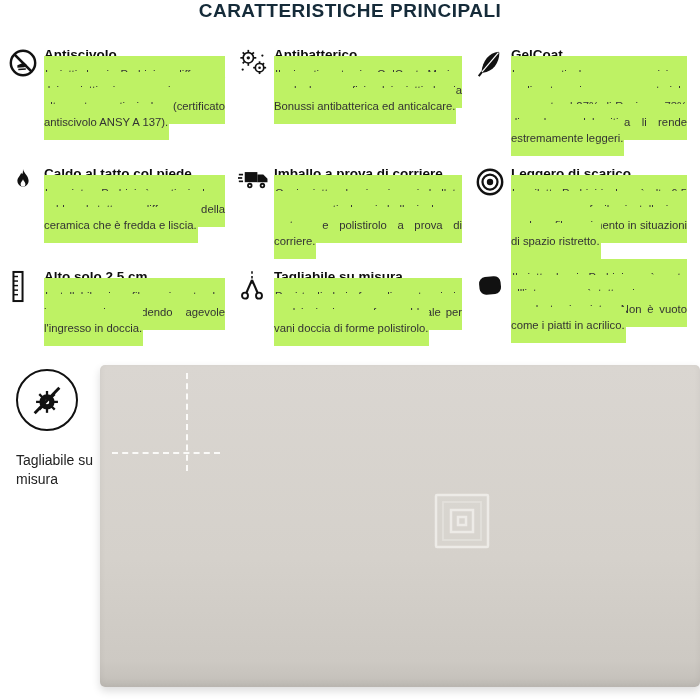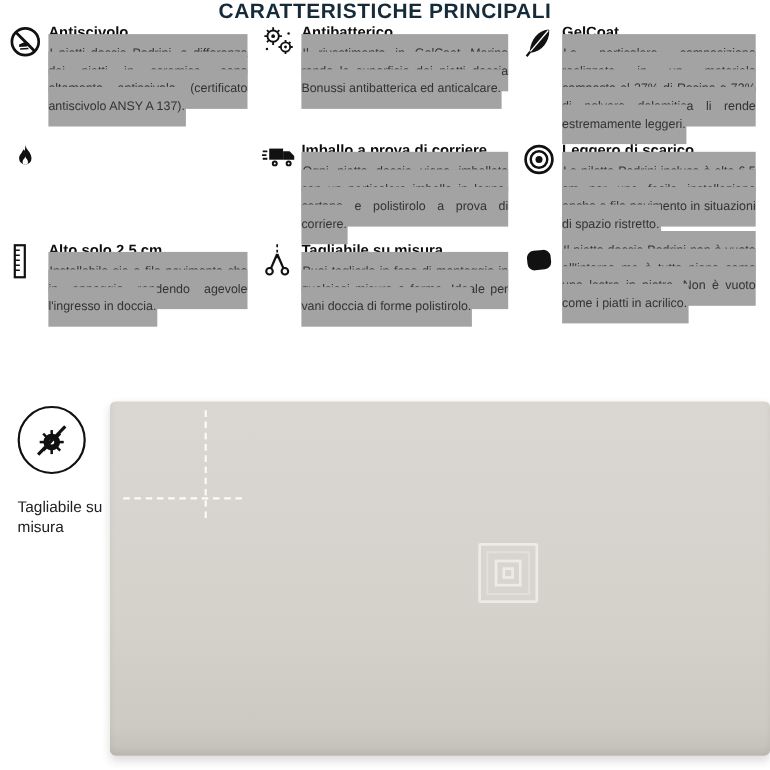--- a/index.html
+++ b/index.html
@@ -6,28 +6,28 @@
   body{
     width:700px;height:700px;position:relative;overflow:hidden;
     background:#ffffff;font-family:"Liberation Sans",sans-serif;color:#222;
   }
   .page-title{
     text-align:center;font-weight:bold;font-size:19px;letter-spacing:.5px;
     color:#152b39;
   }
   .features{
     display:grid;grid-template-columns:230px 237px 225px;
-    row-gap:8px;padding-left:8px;
+    row-gap:20px;margin-top:25px;padding-left:8px;
   }
   .feature{display:flex;align-items:flex-start;padding-right:13px}
   .f-icon{flex:0 0 36px;width:36px;padding-top:1px}
   .f-icon svg{display:block}
   .f-title{font-size:13.5px;font-weight:bold;color:#0d0d0d;margin:0 0 4px}
   .f-body{font-size:11.3px;line-height:1.42;color:#333;margin:0;text-align:justify}
-  .f-body span{background:#a3a3a3;padding:12px 1px}
+  .f-body span{background:#bef264;padding:12px 1px}
   .bottom{position:absolute;left:0;top:363px;width:700px;height:337px}
   .badge{position:absolute;left:16px;top:6px;width:100px}
   .badge-circle{
     width:58px;height:58px;border:2.5px solid #111;border-radius:50%;
     background:#fff;display:flex;align-items:center;justify-content:center;
   }
   .badge-label{margin-top:20px;font-size:14px;color:#222;line-height:1.35}
   .tray{
     position:absolute;left:100px;top:2px;width:600px;height:322px;
     background:linear-gradient(180deg,#dad6d1 0%,#d5d1cb 60%,#cdc9c3 92%,#c2beb8 100%);
@@ -104,20 +104,24 @@
     </div>
   </div>
 
   <div class="feature">
     <div class="f-icon">
       <svg viewBox="0 0 32 32" width="30" height="30">
         <path d="M16 2c1 5 6 7 6 13a6 6 0 0 1-12 0c0-4 3-5 4-9 1 2 2 2.5 2-4z" fill="#111"></path>
         <path d="M16 13c.8 2.6 2.6 3 2.6 5.4a2.6 2.6 0 0 1-5.2 0c0-2.4 1.8-2.8 2.6-5.4z" fill="#fff"></path>
       </svg>
     </div>
+    <div class="f-content">
+      <h3 class="f-title">Caldo al tatto col piede</h3>
+      <p class="f-body"><span>La pietra Podrini è antiscivolo e calda al tatto a differenza della ceramica che è fredda e liscia.</span></p>
+    </div>
   </div>
 
   <div class="feature">
     <div class="f-icon">
       <svg viewBox="0 0 38 26" width="32" height="27">
         <line x1="1" y1="6" x2="6" y2="6" stroke="#111" stroke-width="2"></line>
         <line x1="0" y1="10" x2="5" y2="10" stroke="#111" stroke-width="2"></line>
         <line x1="1" y1="14" x2="6" y2="14" stroke="#111" stroke-width="2"></line>
         <rect x="8" y="3" width="15" height="12" fill="#111"></rect>
         <path d="M23 6 h7 l5 5 v4 h-12 z" fill="#111"></path>

